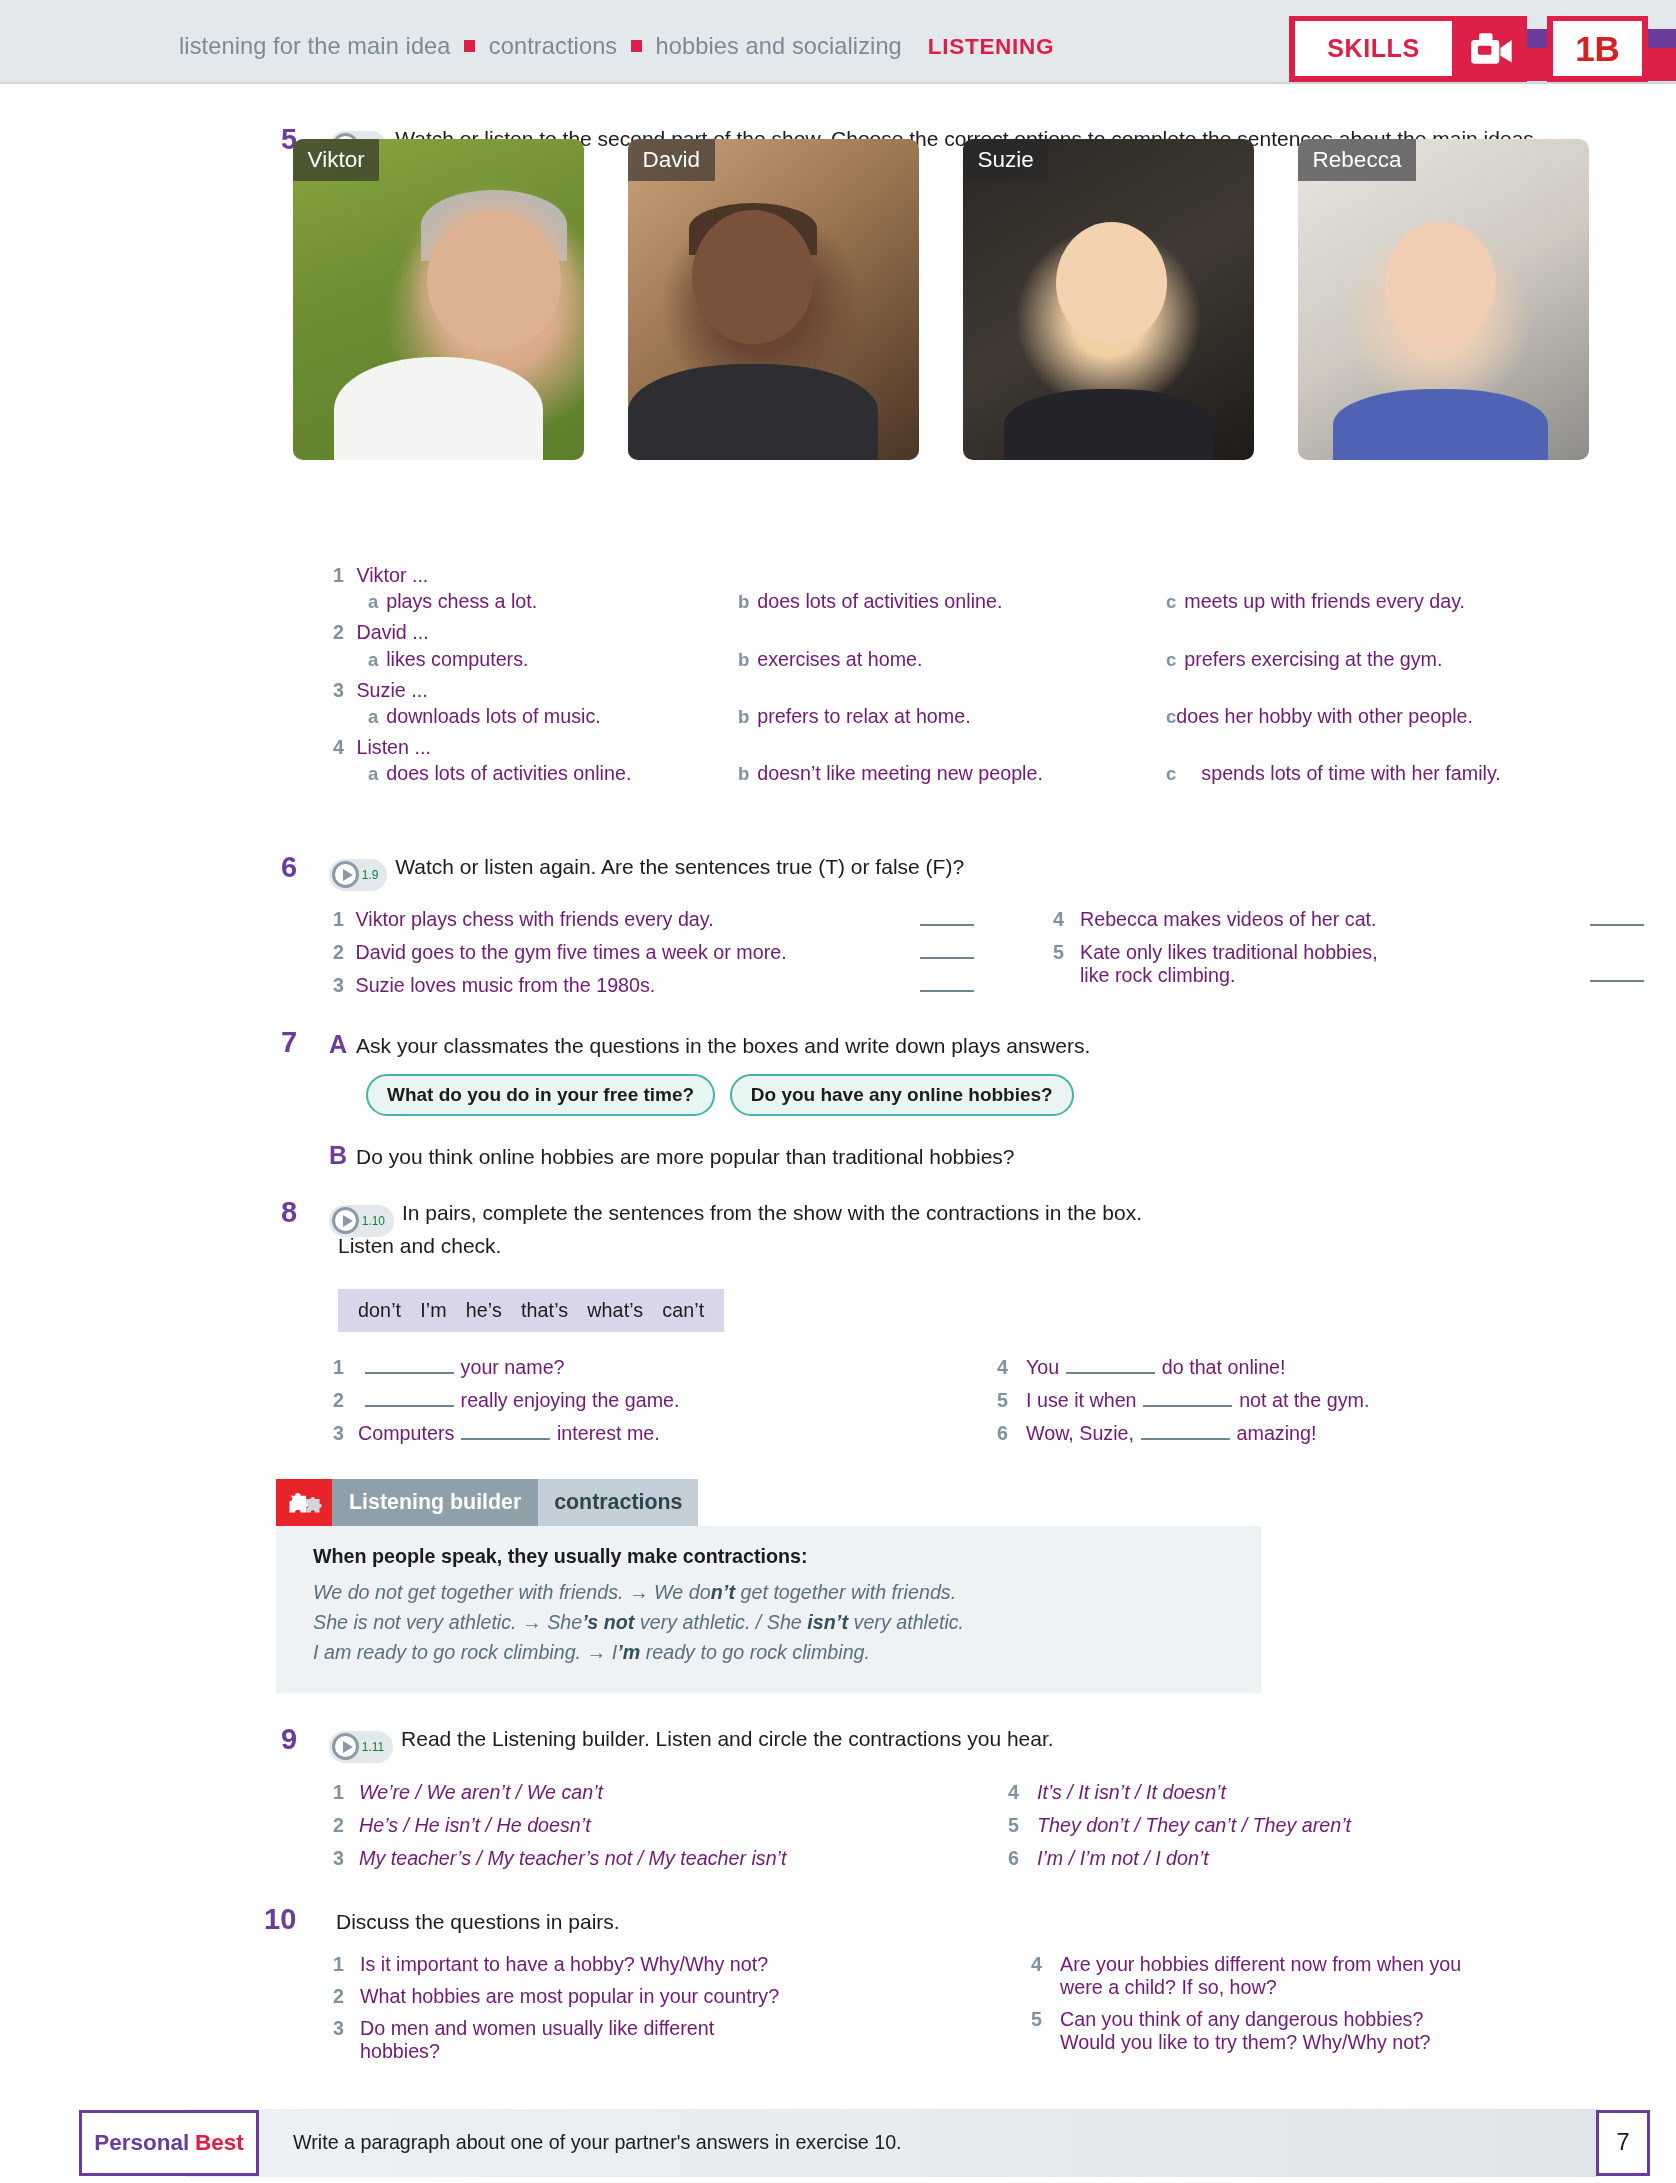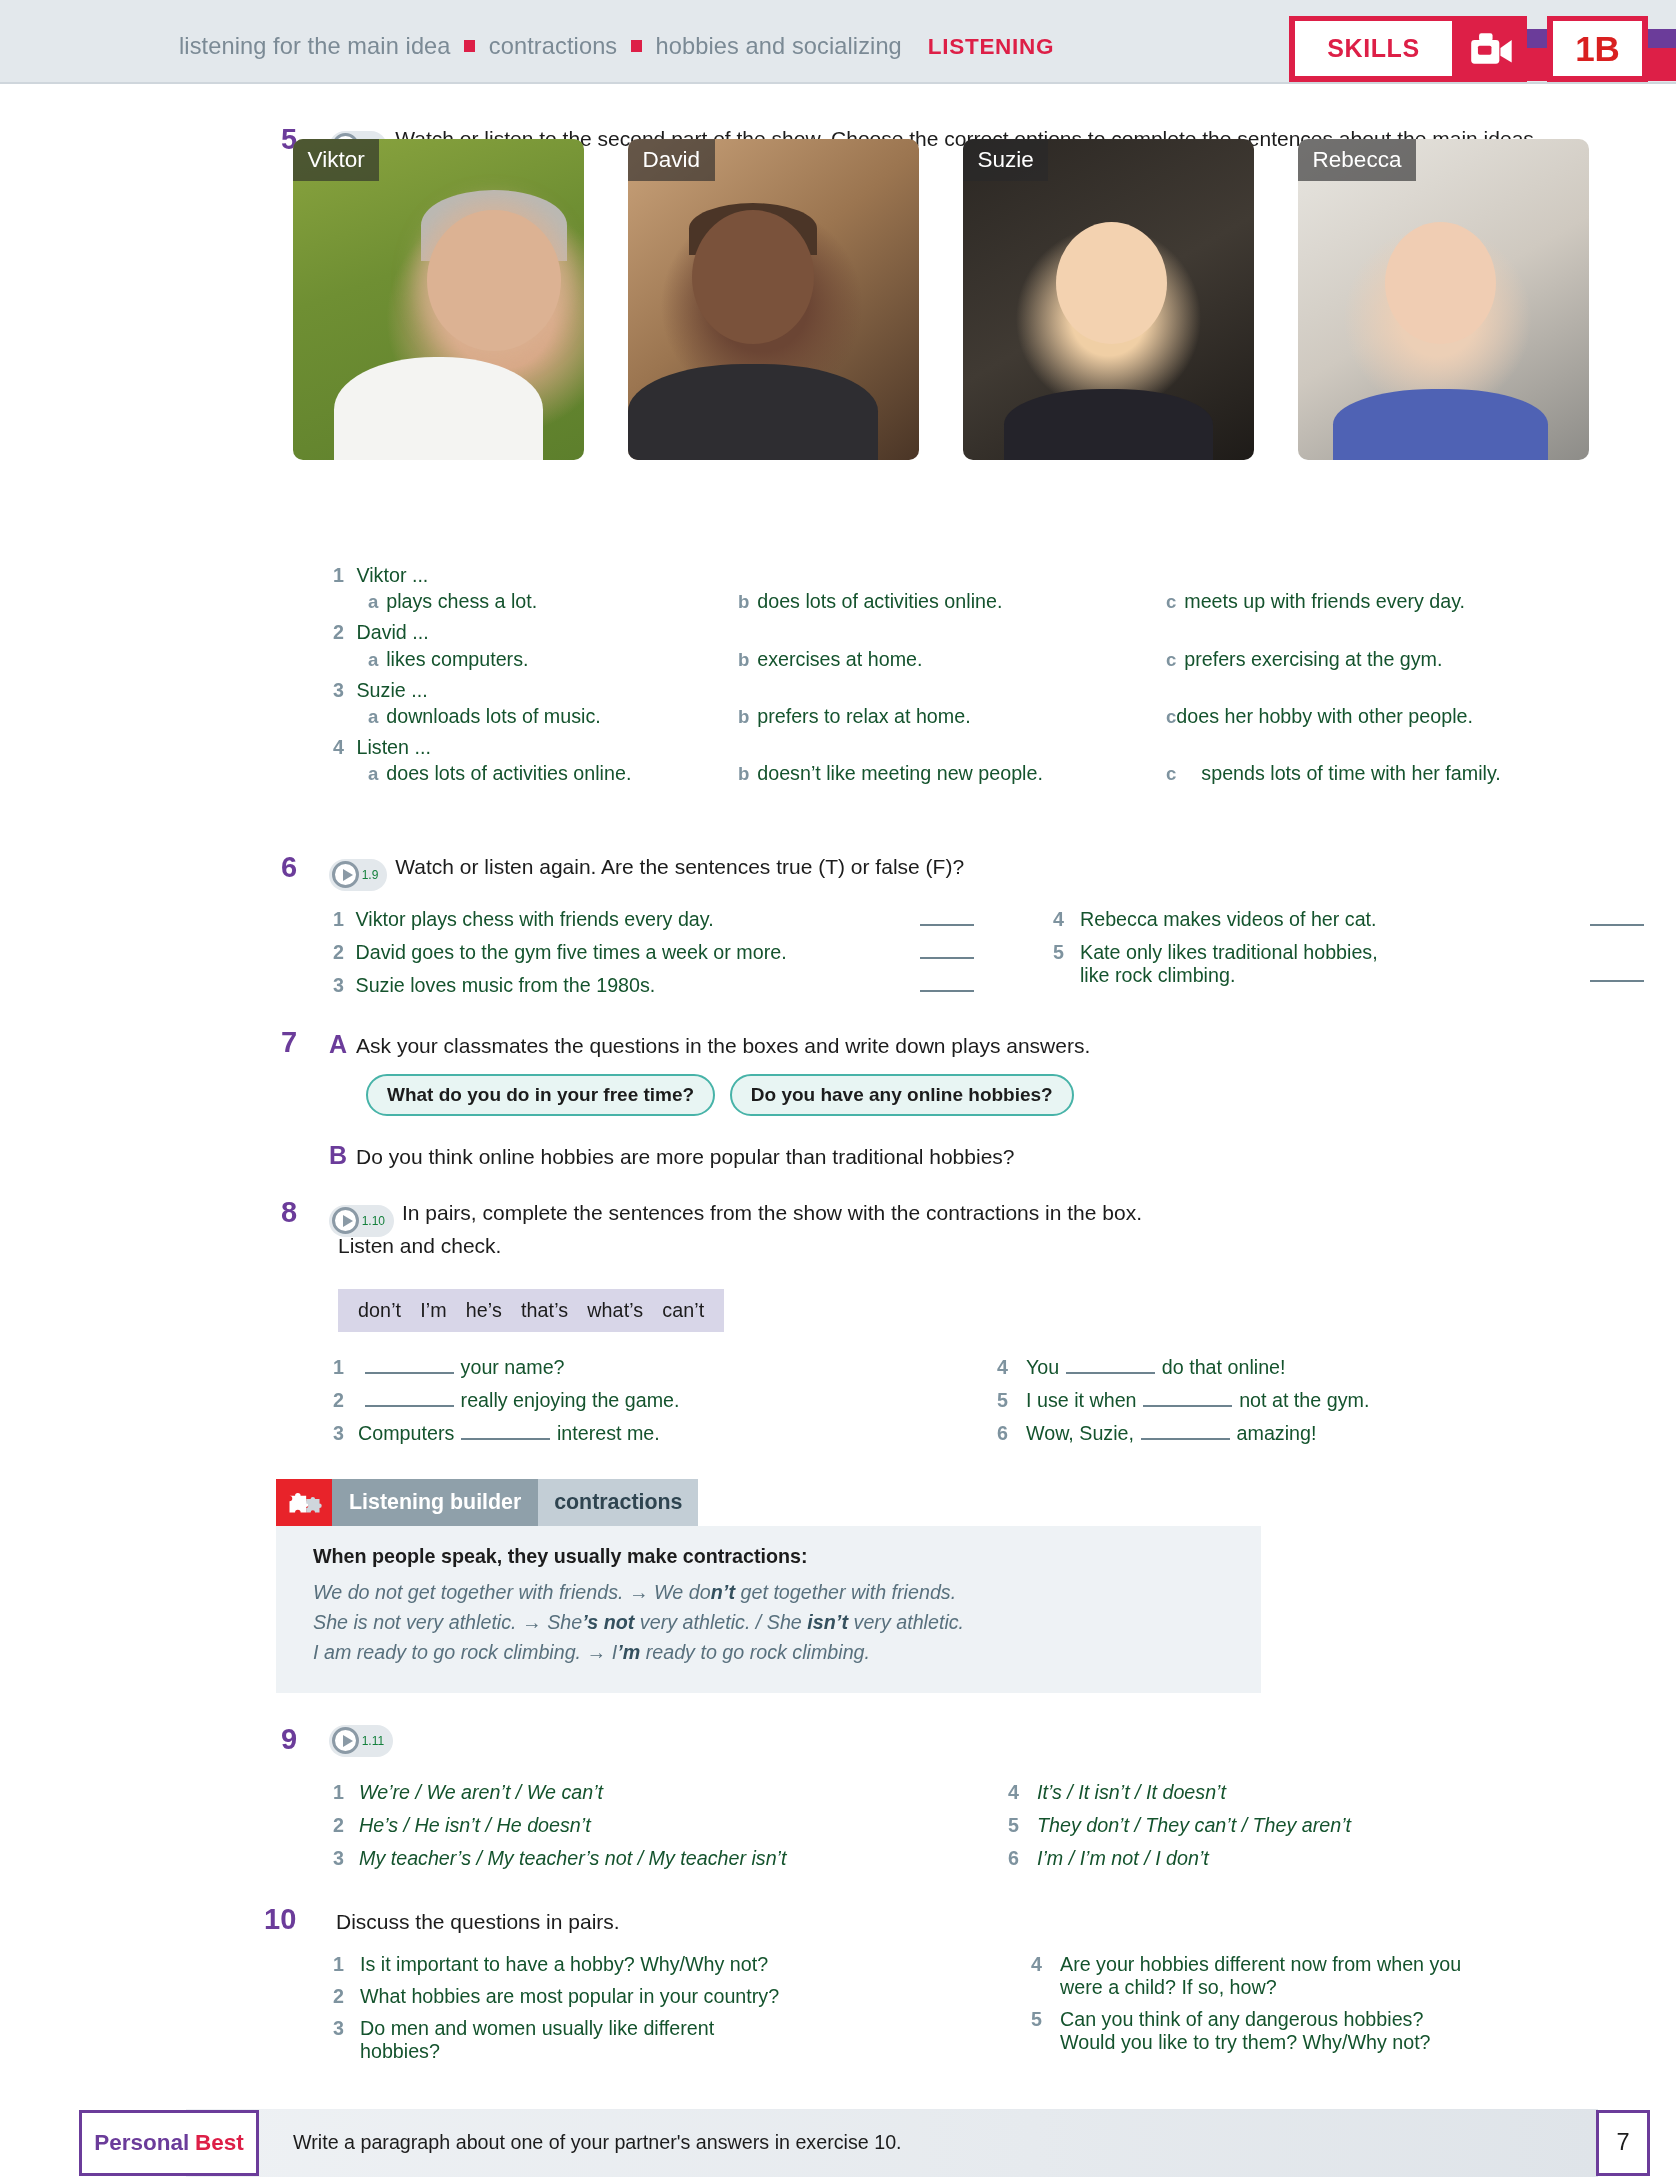--- a/index.html
+++ b/index.html
@@ -85,21 +85,21 @@
   .audio-tri {
     width:0;height:0;border-left: 10.7px solid #8b9aa6;
     border-top: 6.8px solid transparent; border-bottom: 6.8px solid transparent;
     margin-left: 3.4px;
   }
   .audio-num { font-size: 12px; color:#15803d; font-weight:500; letter-spacing:0px;}
 
   
   .inum { color:#7e939f; font-weight:bold; font-size: 19.7px; }
   .ilet { color:#7e939f; font-weight:bold; font-size: 18.6px; }
-  .itxt { color:#14532d; font-size: 19.7px; }
+  .itxt { color:#701a75; font-size: 19.7px; }
 
   
   .photos { position:absolute; left: 293px; top: 139px; display:flex; gap: 44px; }
   .photo {
     position:relative; width: 291px; height: 321px; border-radius: 10px; overflow:hidden;
   }
   .photo .namebar {
     position:absolute; left:0; top:0; height: 42px; padding: 0 14.6px;
     background: rgba(40,40,42,0.62); color:#fff; font-size: 22.5px;
     display:flex; align-items:center; z-index:3;
@@ -489,21 +489,21 @@
   </div>
 
   <div>
     <div class="ex-num" style="left:281px; top:1723px;">9</div>
     <div style="position:absolute; left:329px; top:1725px; width:1311px;">
       <span class="audio-pill">
         <span class="audio-circle">
             <span class="audio-tri"></span>
           </span>
         <span class="audio-num">1.11</span>
-      </span>
+      </span><span class="ex-head">Read the Listening builder. Listen and circle the contractions you hear.</span>
     </div>
     <div style="position:absolute; left:333px; top:1781px; width:1311px; display:flex;">
       <div style="width:675px;">
         <div style="display:flex; margin-bottom:10px;">
           <span class="inum" style="width:26px;">1</span>
           <span class="itxt" style="font-style:italic;">We’re / We aren’t / We can’t</span>
         </div>
         <div style="display:flex; margin-bottom:10px;">
           <span class="inum" style="width:26px;">2</span>
           <span class="itxt" style="font-style:italic;">He’s / He isn’t / He doesn’t</span>

